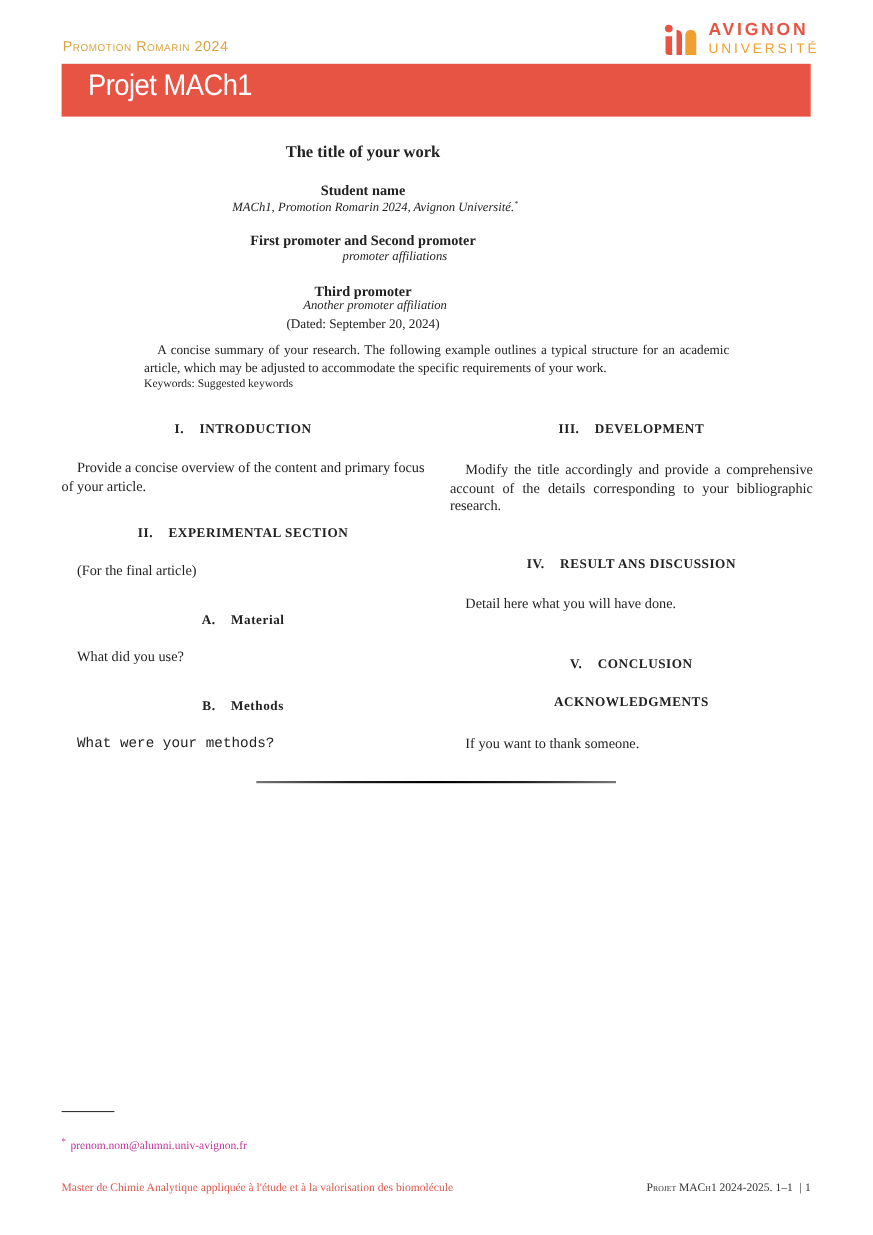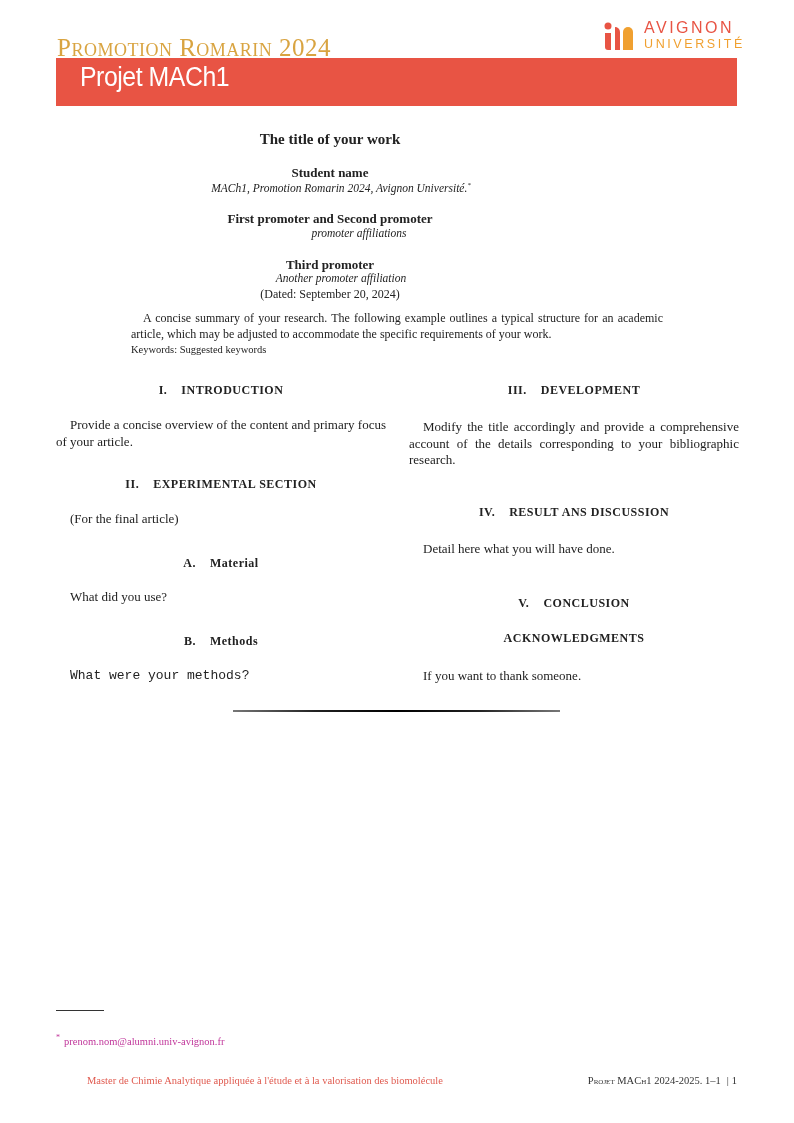--- a/index.html
+++ b/index.html
@@ -1,27 +1,27 @@
 <!DOCTYPE html>
 <html><head>
 <meta charset="utf-8">
 <style>
   html, body { margin: 0; padding: 0; background: #ffffff; }
   body { width: 794px; height: 1123px; position: relative; overflow: hidden;
          font-family: "DejaVu Serif", "Liberation Serif", serif; color: #222; }
   .abs { position: absolute; }
-  .promo { left: 57px; top: 34px; font-family: Liberation Serif, serif; font-size: 25px;
+  .promo { left: 57px; top: 34px; font-family: Liberation Sans, sans-serif; font-size: 13px;
            color: #d9a441; font-variant: small-caps; letter-spacing: 0.5px; text-align: right; }
   .banner { left: 56px; top: 58px; width: 681px; height: 48px; background: #e85444; }
   .banner-title { left: 80px; top: 62px; font-family: "Liberation Sans", sans-serif; font-size: 27px;
                   color: #fff; letter-spacing: -0.5px; transform: scaleX(0.92); transform-origin: left; }
   .logo { left: 604px; top: 21px; width: 135px; height: 30px; }
   .logo-mark { position: absolute; left: 0; top: 0; width: 32px; height: 30px; }
   .logo-text1 { position: absolute; left: 40px; top: -2px; font-family: "Liberation Sans", sans-serif;
-                font-weight: normal; font-size: 16px; letter-spacing: 2.5px; color: #e85444; }
+                font-weight: bold; font-size: 16px; letter-spacing: 2.5px; color: #e85444; }
   .logo-text2 { position: absolute; left: 40px; top: 16px; font-family: "Liberation Sans", sans-serif;
                 font-size: 12.5px; letter-spacing: 2.6px; color: #f0a030; }
 
   .center { left: 12px; width: 636px; text-align: center; }
   .title { top: 131px; font-size: 15px; font-weight: bold; font-family: "Liberation Serif", serif; }
   .author { font-family: "Liberation Serif", serif; font-size: 13px; font-weight: bold; }
   .affil { font-family: "Liberation Serif", serif; font-size: 11.5px; font-style: italic; padding-left: 11px; }
   .dated { font-family: "Liberation Serif", serif; font-size: 12px; }
   .abstract { left: 131px; width: 532px; top: 310px; font-family: "Liberation Serif", serif;
               font-size: 12px; line-height: 16px; text-align: justify; text-indent: 12px; }
@@ -32,21 +32,21 @@
   .sec .num { margin-right: 14px; }
   .col-left { left: 56px; }
   .col-right { left: 409px; }
   .para { font-family: "Liberation Serif", serif; font-size: 13px; line-height: 16.5px; width: 330px;
           text-align: justify; text-indent: 14px; }
   .endrule { left: 233px; top: 710px; width: 327px; height: 2px; background: linear-gradient(to right,#777 0%,#222 25%,#000 50%,#222 75%,#777 100%); }
   .fn-rule { left: 56px; top: 1010px; width: 48px; height: 1px; background: #333; }
   .fn { left: 56px; top: 1033px; font-family: "Liberation Serif", serif; font-size: 10.5px; }
   .fn .star { color: #c0359a; font-size: 8px; vertical-align: super; margin-right: 4px; }
   .fn a { color: #c0359a; text-decoration: none; }
-  .foot-left { left: 56px; top: 1075px; font-family: "Liberation Serif", serif; font-size: 10.5px; color: #e05a4f; margin-left: 31px; }
+  .foot-left { left: 56px; top: 1075px; font-family: "Liberation Serif", serif; font-size: 10.5px; color: #e05a4f; }
   .foot-right { left: 555px; top: 1075px; font-family: "Liberation Serif", serif; font-size: 10.5px; color: #333;
                 width: 182px; text-align: right; }
   .foot-right .sc { font-variant: small-caps; }
   .foot-right .bar { margin: 0 3px 0 6px; }
 </style>
 </head>
 <body>
 
 <div class="abs promo">Promotion Romarin 2024</div>
 

